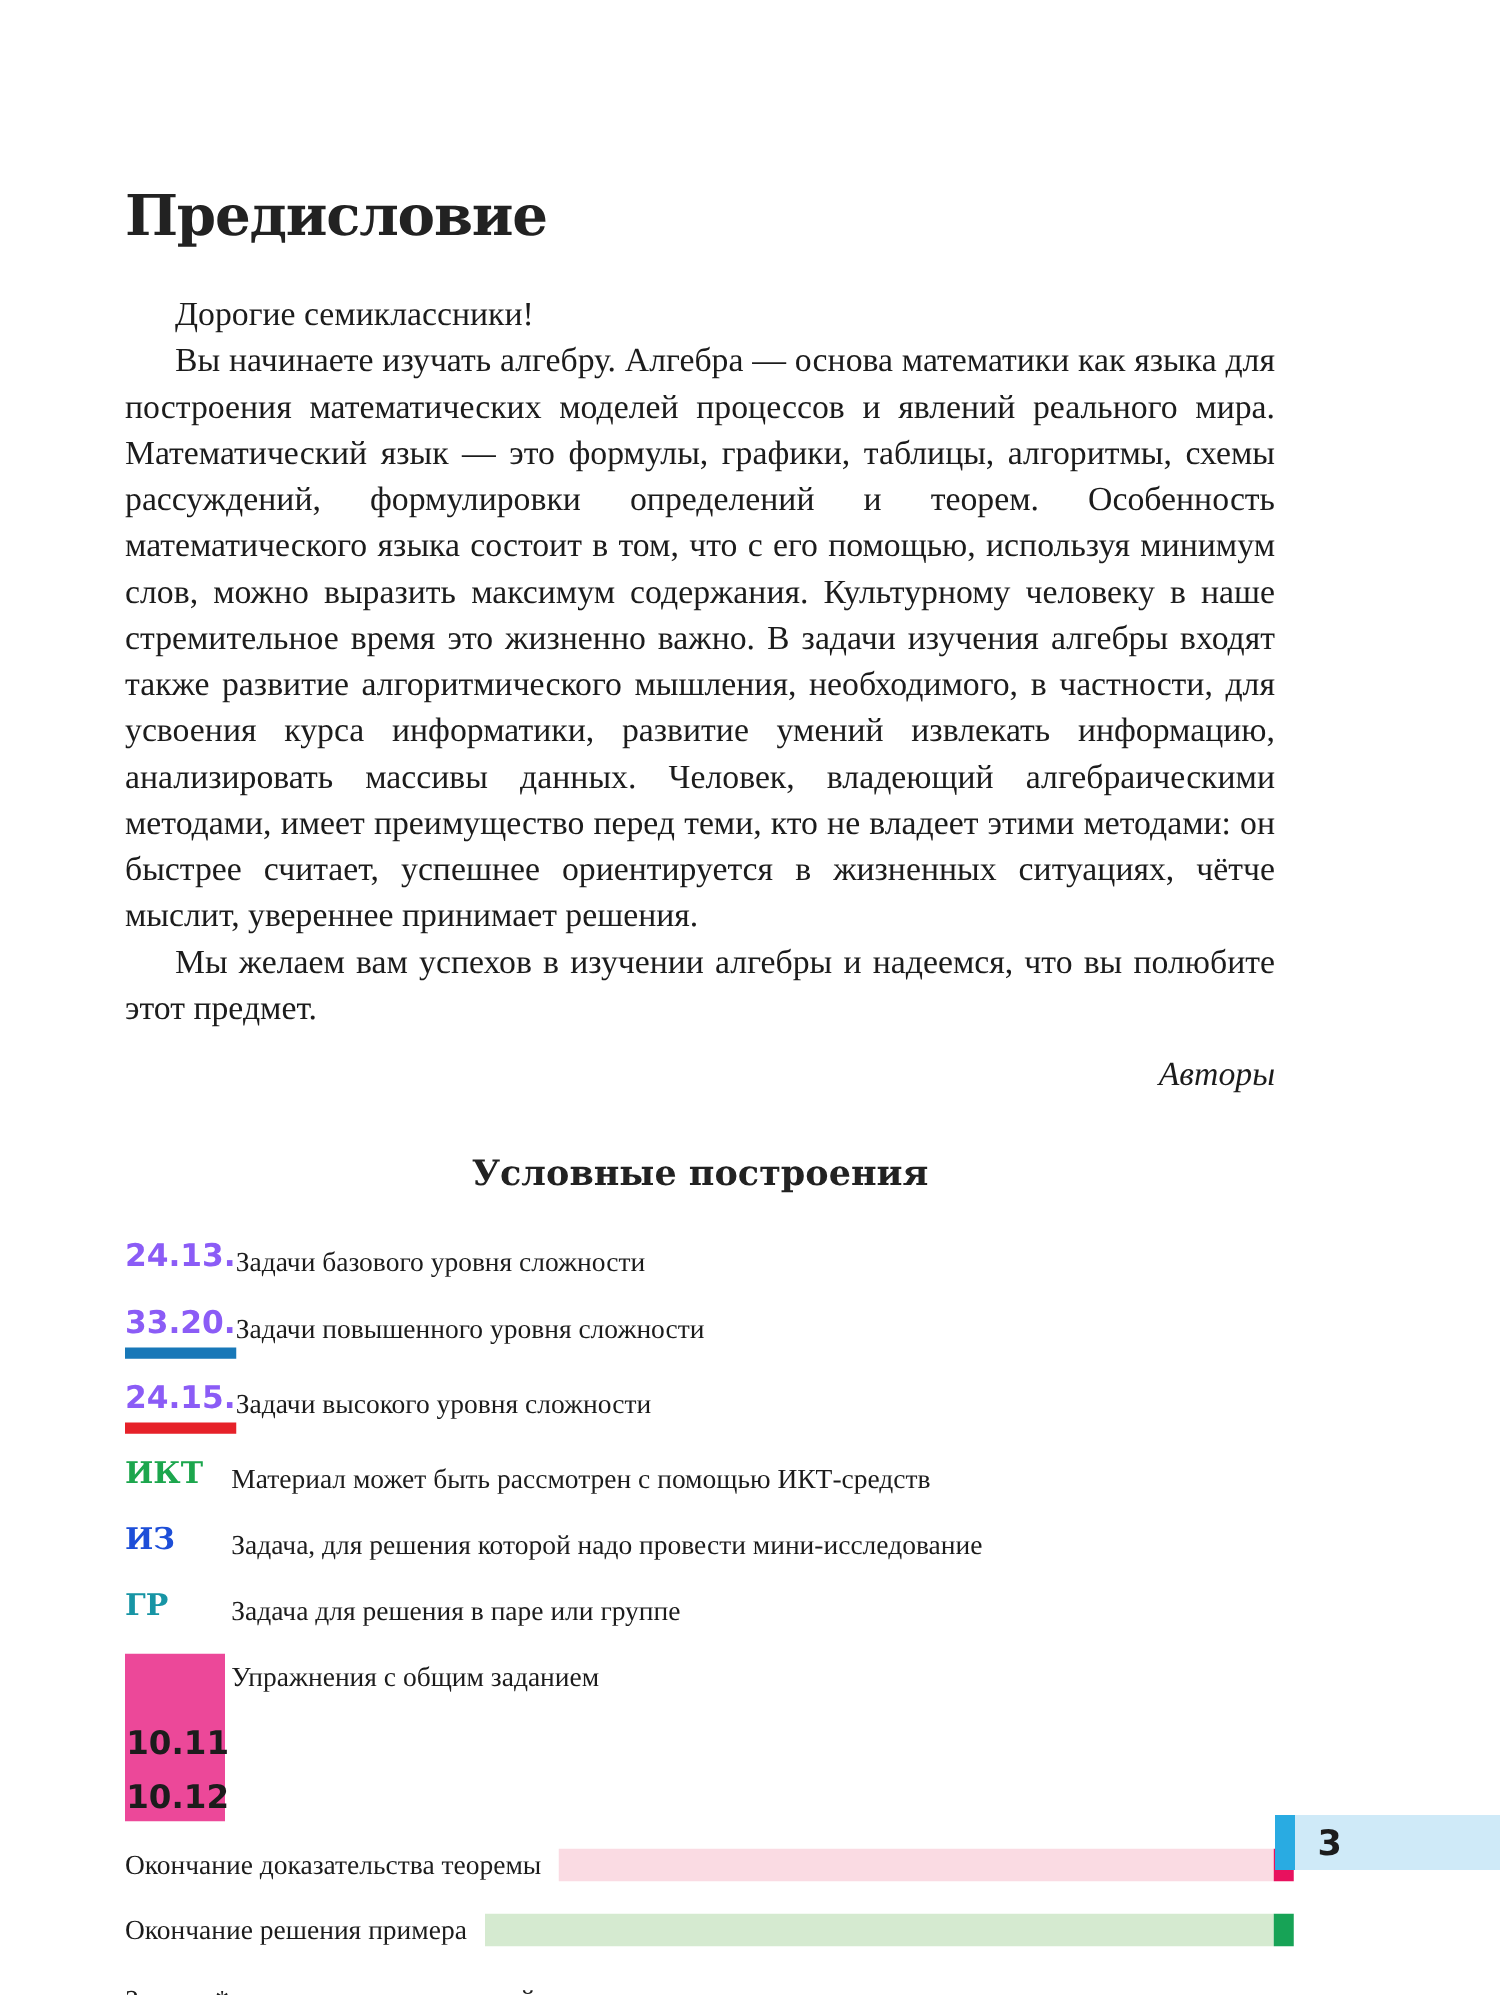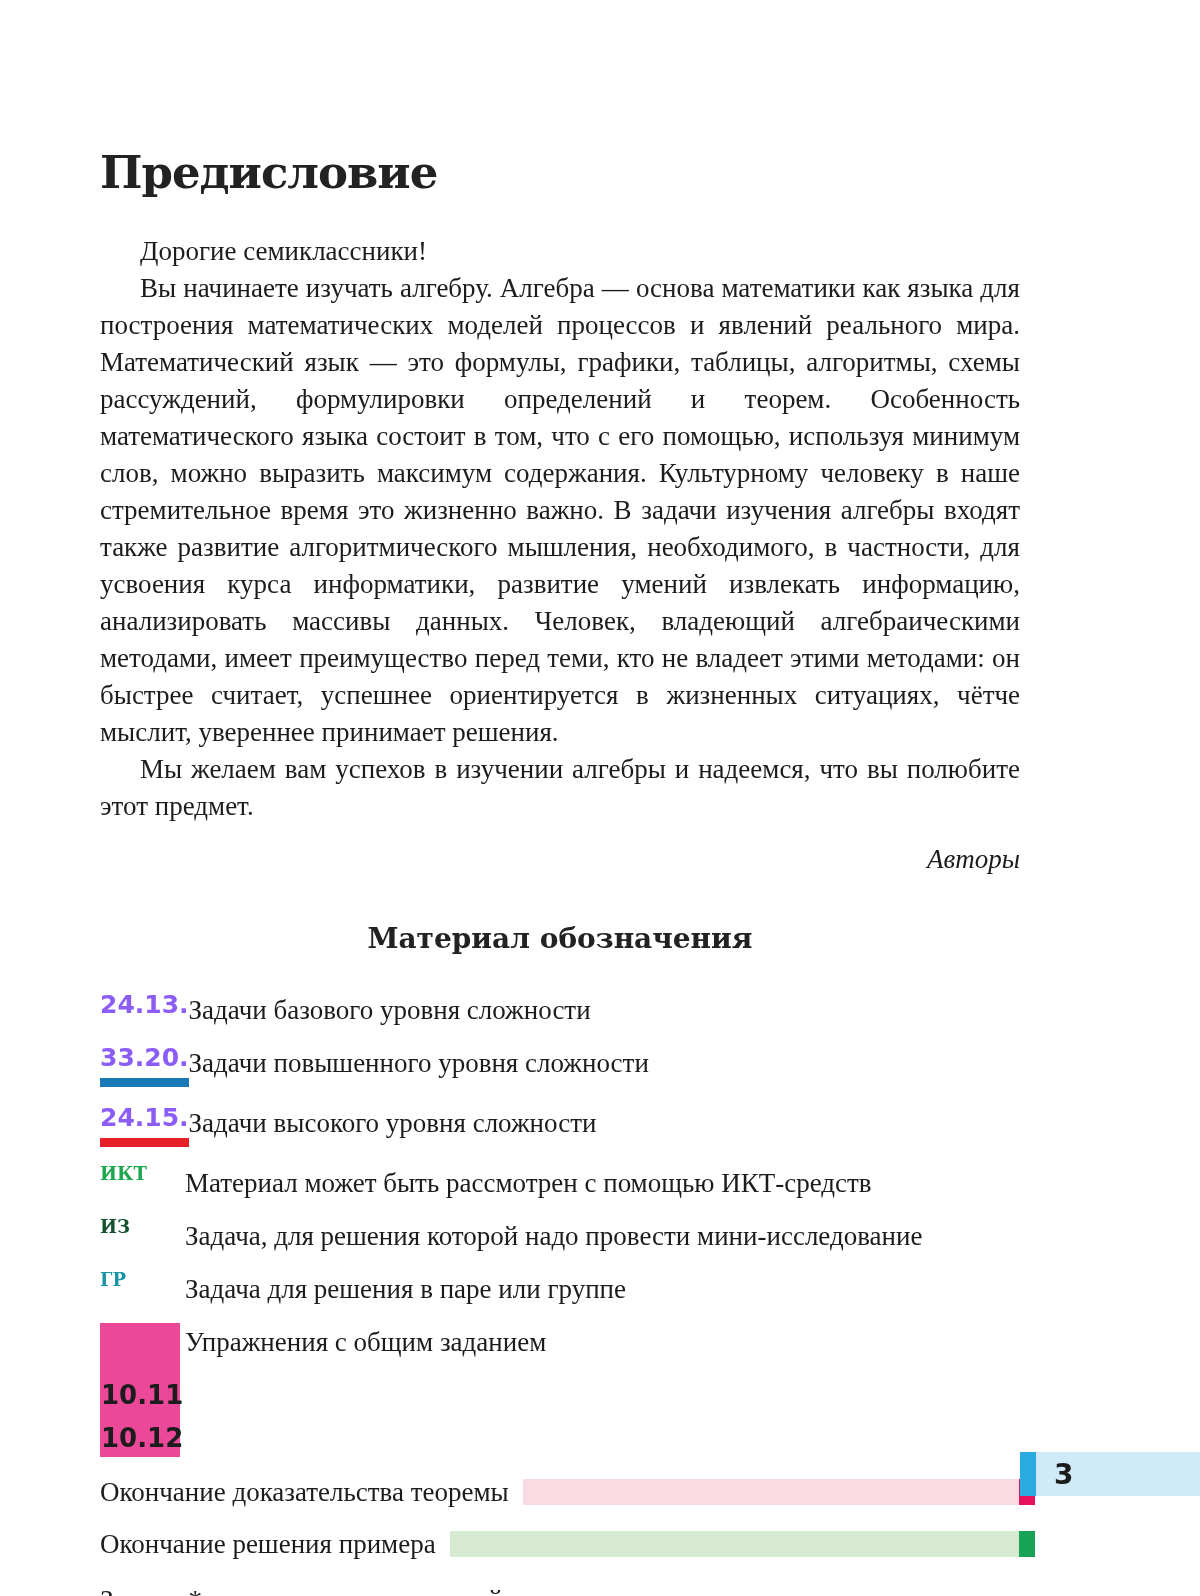--- a/index.html
+++ b/index.html
@@ -59,30 +59,30 @@
     font-size: 25px;
     line-height: 1.15;
     display: inline-block;
     color: #8b5cf6;
   }
   .ul-blue { border-bottom: 9px solid #1878b8; padding-bottom: 5px; }
   .ul-red  { border-bottom: 9px solid #e62129; padding-bottom: 5px; }
   .badge-letters {
     font-family: "DejaVu Serif", serif;
     font-weight: bold;
-    font-size: 18px;
+    font-size: 24px;
     line-height: 1.15;
     display: inline-block;
   }
   .c-green { color: #1ca64d; }
-  .c-blue  { color: #14532d; }
+  .c-blue  { color: #1d4ed8; }
   .c-teal  { color: #1795a5; }
 
   .desc {
-    font-size: 27px;
+    font-size: 22px;
     line-height: 34px;
     padding-top: 2px;
   }
 
   .group-row { margin-top: 4px; margin-bottom: 14px; }
   .blue-box {
     width: 80px;
     height: 134px;
     margin-right: 5px;
     background: #ec4899;
@@ -148,21 +148,21 @@
 
     <h1 class="title">Предисловие</h1>
 
     <div class="body-text">
       <p class="indent">Дорогие семиклассники!</p>
       <p class="indent">Вы начинаете изучать алгебру. Алгебра — основа математики как языка для построения математических моделей процессов и явлений реального мира. Математический язык — это формулы, графики, таблицы, алгоритмы, схемы рассуждений, формулировки определений и теорем. Особенность математического языка состоит в том, что с его помощью, используя минимум слов, можно выразить максимум содержания. Культурному человеку в наше стремительное время это жизненно важно. В задачи изучения алгебры входят также развитие алгоритмического мышления, необходимого, в частности, для усвоения курса информатики, развитие умений извлекать информацию, анализировать массивы данных. Человек, владеющий алгебраическими методами, имеет преимущество перед теми, кто не владеет этими методами: он быстрее считает, успешнее ориентируется в жизненных ситуациях, чётче мыслит, увереннее принимает решения.</p>
       <p class="indent">Мы желаем вам успехов в изучении алгебры и надеемся, что вы полюбите этот предмет.</p>
       <p class="signature">Авторы</p>
     </div>
 
-    <h2 class="legend-heading">Материал обозначения</h2>
+    <h2 class="legend-heading">Условные построения</h2>
 
     <div class="legend">
 
       <div class="legend-row">
         <span class="badge-col">
           <span class="badge-num">24.13.</span>
         </span>
         <span class="desc">Задачи базового уровня сложности</span>
       </div>
 

